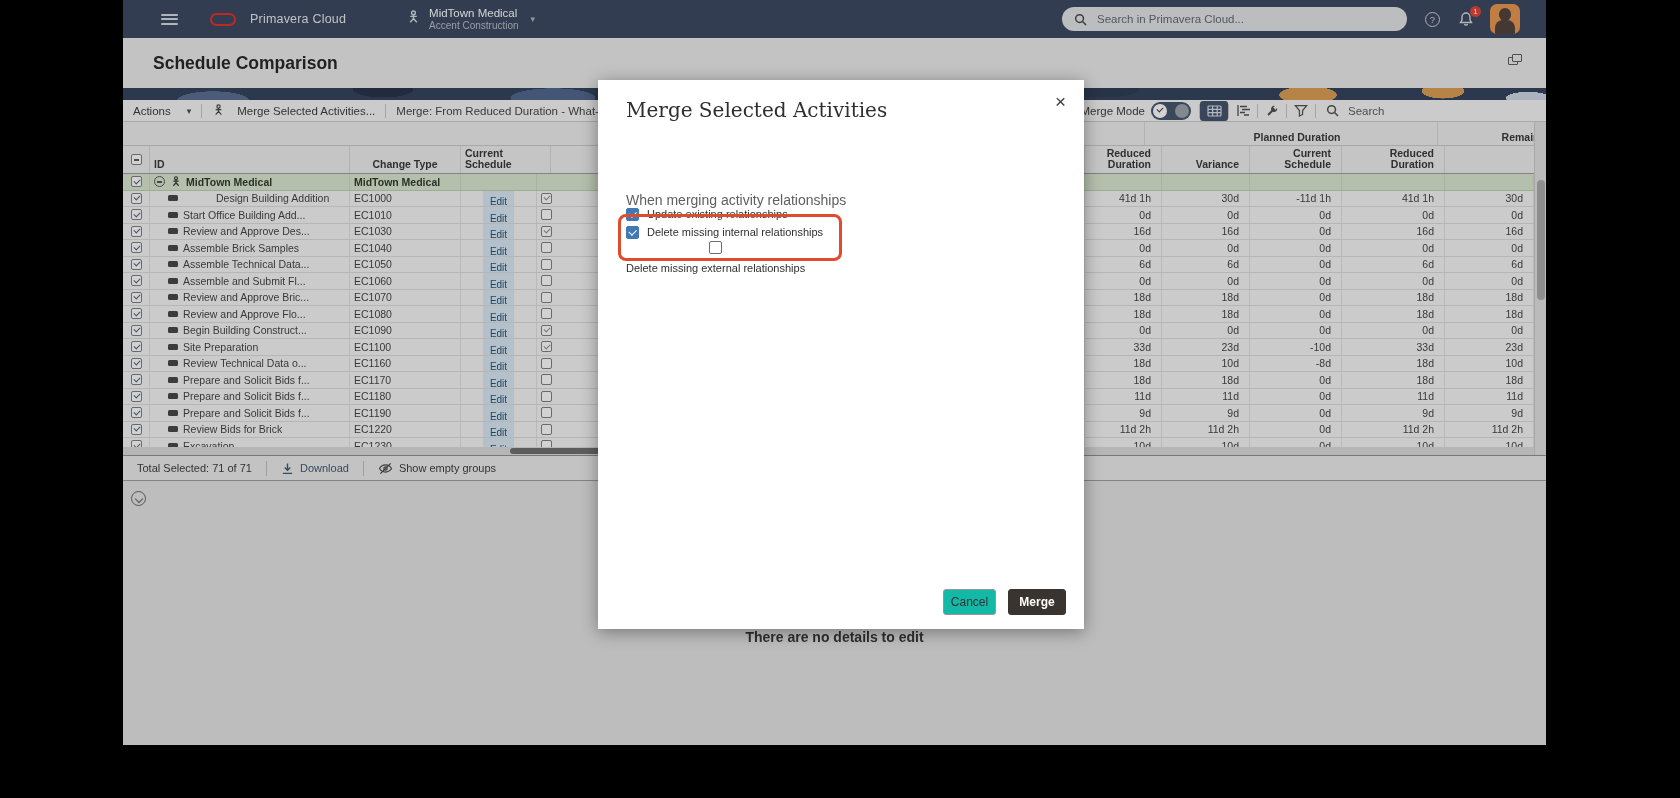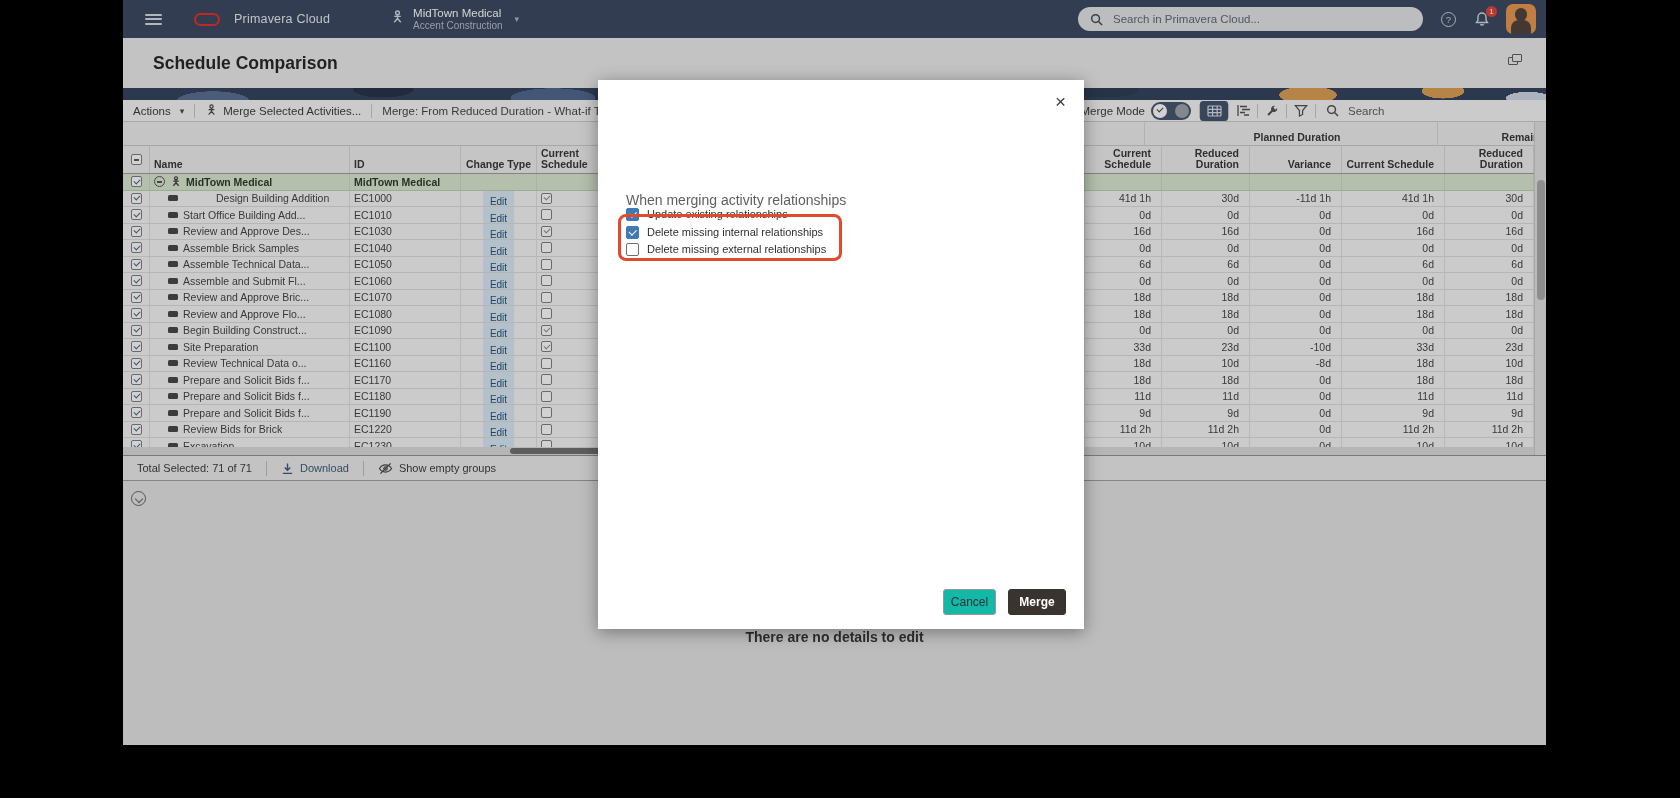--- a/index.html
+++ b/index.html
@@ -3,21 +3,21 @@
 <meta charset="utf-8">
 <style>
   html,body{margin:0;padding:0;background:#000;}
   *{box-sizing:border-box;}
   .stage{position:relative;width:1680px;height:798px;background:#000;overflow:hidden;
          font-family:"Liberation Sans",sans-serif;}
   .app{position:absolute;left:123px;top:0;width:1423px;height:745px;background:#ededed;overflow:hidden;}
 
   
   .navbar{position:absolute;left:0;top:0;width:100%;height:38px;background:#33405a;
-          display:flex;align-items:center;padding:0 10px;color:#e8eaee;}
+          display:flex;align-items:center;padding:0 26px;color:#e8eaee;}
   .hamburger{width:17px;height:11px;display:flex;flex-direction:column;justify-content:space-between;cursor:pointer;margin:0 14px 0 12px;}
   .hamburger span{display:block;height:2px;background:#d7dbe2;border-radius:1px;}
   .oracle-logo{width:26px;height:13px;border:2.5px solid #e8261f;border-radius:7px;margin:0 14px 0 18px;}
   .brand{font-size:12.5px;letter-spacing:.2px;margin-right:60px;}
   .ctx{display:flex;align-items:center;gap:8px;}
   .ctx-icon{color:#d7dbe2;}
   .ctx-text{line-height:1.15;}
   .ctx-title{font-size:11.5px;color:#fff;}
   .ctx-sub{font-size:10px;color:#b6bdc9;}
   .caret{font-size:9px;color:#aab2c0;margin-left:4px;}
@@ -52,21 +52,21 @@
       radial-gradient(ellipse 60px 16px at 90px 13px,#51688c 0 60%,transparent 61%),
       radial-gradient(ellipse 50px 14px at 260px 1px,#1d2a40 0 60%,transparent 61%),
       radial-gradient(ellipse 70px 16px at 430px 10px,#4a618a 0 60%,transparent 61%),
       radial-gradient(ellipse 56px 14px at 620px 3px,#223450 0 60%,transparent 61%),
       radial-gradient(ellipse 64px 16px at 800px 12px,#54719c 0 60%,transparent 61%),
       radial-gradient(ellipse 60px 14px at 980px 1px,#25344e 0 60%,transparent 61%);}
 
   
   .toolbar{position:absolute;left:0;top:100px;width:100%;height:22px;background:#f6f6f6;
            border-bottom:1px solid #c9c9c9;display:flex;align-items:center;font-size:11.5px;color:#333;}
-  .tb-item{display:flex;align-items:center;gap:5px;padding:0 10px;cursor:pointer;white-space:nowrap;}
+  .tb-item{display:flex;align-items:center;gap:12px;padding:0 10px;cursor:pointer;white-space:nowrap;}
   .tb-sep{width:1px;height:14px;background:#c6c6c6;}
   .tb-context{color:#3c3c3c;padding:0 10px;white-space:nowrap;}
   .tb-right{margin-left:auto;display:flex;align-items:center;height:100%;}
   .toggle{width:40px;height:18px;border-radius:9px;background:#3e4d66;position:relative;cursor:pointer;margin:0 8px 0 6px;}
   .toggle .onmark{position:absolute;left:2px;top:2px;width:14px;height:14px;border-radius:50%;background:#fff;}
   .toggle .onmark::after{content:"";position:absolute;left:4px;top:3.5px;width:5px;height:3px;
         border-left:1.8px solid #3b3b3b;border-bottom:1.8px solid #3b3b3b;transform:rotate(-45deg);}
   .toggle .knob{position:absolute;right:2px;top:2px;width:14px;height:14px;border-radius:50%;background:#9aa0a8;}
   .tb-icon{width:28px;height:20px;display:flex;align-items:center;justify-content:center;color:#4a4a4a;cursor:pointer;}
   .tb-icon.selected{background:#3c4c66;border-radius:3px;color:#d7deea;}
@@ -272,21 +272,20 @@
   <div class="tablewrap">
     <div class="grid ghead">
       <div class="gcell" style="grid-column:1/7;border-right:1px solid #d6d6d6;"></div>
       <div class="gcell" style="grid-column:7/10;">Planned Duration</div>
       <div class="gcell" style="grid-column:10/12;">Remaining Duration</div>
     </div>
     <div class="grid chead">
       <div class="hcell cell-c" style="align-items:center;justify-content:center;">
             <span class="cb indet"></span>
           </div>
-      <div class="hcell">Name</div>
       <div class="hcell">ID</div>
       <div class="hcell c">Change Type</div>
       <div class="hcell" style="white-space:normal;width:90px;">Current Schedule</div>
       <div class="hcell"></div>
       <div class="hcell r" style="white-space:normal;">Current Schedule</div>
       <div class="hcell r" style="white-space:normal;">Reduced Duration</div>
       <div class="hcell r">Variance</div>
       <div class="hcell r" style="white-space:normal;">Current Schedule</div>
       <div class="hcell r" style="white-space:normal;">Reduced Duration</div>
     </div>
@@ -701,31 +700,32 @@
   </div>
 
   <div class="details">
     <div class="chev-circle"></div>
     <div class="empty-text">There are no details to edit</div>
   </div>
 
   <div class="overlay"></div>
 
   <div class="modal">
+    <div class="modal-title">Merge Selected Activities</div>
     <div class="modal-close">×</div>
     <div class="modal-section-label">When merging activity relationships</div>
     <div class="cbrow" style="top:126px;">
       <span class="mcb checked" id="mcb0"></span>
       <span>Update existing relationships</span>
     </div>
     <div class="cbrow" style="top:144px;">
       <span class="mcb checked" id="mcb1"></span>
       <span>Delete missing internal relationships</span>
     </div>
-    <div class="cbrow" style="top:161px;">
+    <div class="cbrow" style="top:161px;flex-direction:column;">
       <span class="mcb" id="mcb2"></span>
       <span>Delete missing external relationships</span>
     </div>
     <div class="annotation"></div>
     <div class="modal-footer">
       <div class="btn btn-cancel">Cancel</div>
       <div class="btn btn-merge">Merge</div>
     </div>
   </div>
 

